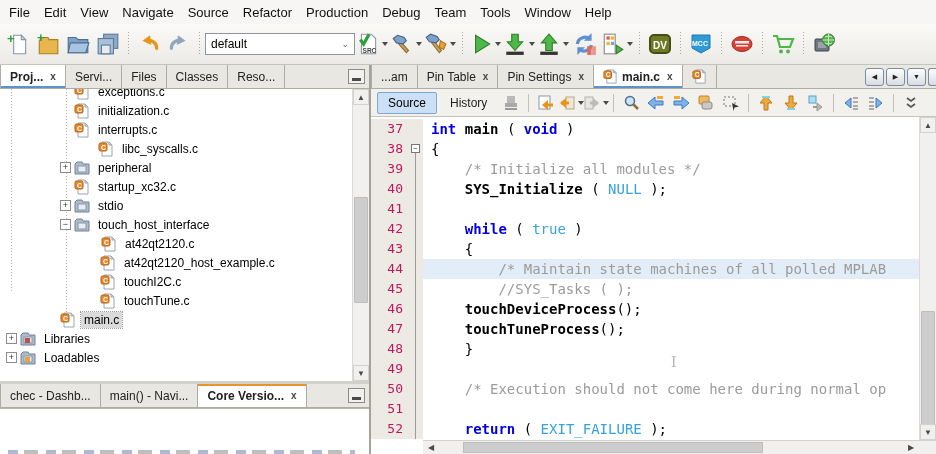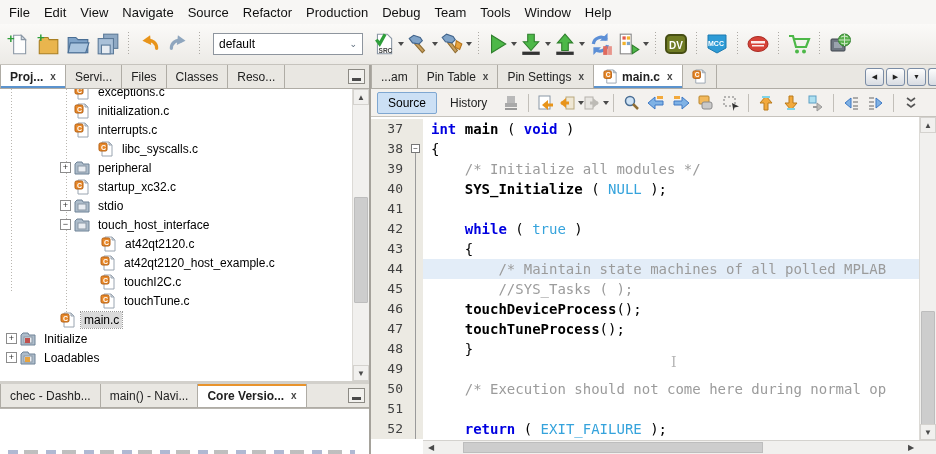--- a/index.html
+++ b/index.html
@@ -11,21 +11,21 @@
   .menubar { height:24px; background:#F7F6F4; display:flex; align-items:center; padding-left:2px; flex:0 0 auto; }
   .menu-item { font-size:13px; padding:3px 7px; color:#111; cursor:default; }
 
   
   .toolbar { height:41px; background:linear-gradient(#FBFAF8,#ECEAE6); border-bottom:1px solid #C6C3BD;
              display:flex; align-items:center; padding:0 3px; flex:0 0 auto; }
   .tbtn { height:32px; min-width:30px; display:flex; align-items:center; justify-content:center; border-radius:3px; padding:0 1px; }
   .tbtn svg { width:24px; height:24px; }
   .dd { width:0; height:0; border-left:3px solid transparent; border-right:3px solid transparent; border-top:4px solid #4A4A4A; margin-left:2px; }
   .tsep { width:7px; height:24px; margin:0 2px; background:repeating-linear-gradient(#ADAAA4 0 1px, transparent 1px 3px); background-size:1px 100%; background-position:center; background-repeat:no-repeat; }
-  .combo { width:150px; height:22px; background:#fff; border:1px solid #8E959E; display:flex; align-items:center; justify-content:space-between; padding:0 5px; font-size:12px; margin:0 8px; }
+  .combo { width:150px; height:22px; background:#fff; border:1px solid #8E959E; display:flex; align-items:center; justify-content:space-between; padding:0 5px; font-size:12px; margin:0 0; }
   .combo-arrow { color:#5A6B7C; font-size:9px; }
 
   
   .main { flex:1 1 auto; display:flex; min-height:0; }
   .left { width:371px; flex:0 0 auto; border-right:2px solid #A5A29B; display:flex; flex-direction:column; background:#fff; }
   .editor { flex:1 1 auto; display:flex; flex-direction:column; min-width:0; background:#fff; }
 
   
   .tabs-row { height:24px; background:#E9E7E2; border-bottom:1px solid #AFACA5; display:flex; align-items:stretch; flex:0 0 auto; }
   .tab { display:flex; align-items:center; gap:4px; padding:0 9px; font-size:12px; color:#222;
@@ -86,21 +86,21 @@
   .src-btn { font-size:12px; padding:3px 10px; border:1px solid #7FA7D1; background:#CCE0F5; border-radius:2px; }
   .hist-btn { font-size:12px; padding:3px 10px; color:#222; }
   .ebtn { width:22px; height:22px; display:flex; align-items:center; justify-content:center; }
   .ebtn svg { width:18px; height:18px; }
   .esep { width:1px; height:18px; background:#C2BFB9; margin:0 3px; }
 
   
   .code-area { flex:1 1 auto; display:flex; min-height:0; position:relative; }
   .code-cols { flex:1 1 auto; overflow:hidden; display:flex; flex-direction:column; padding-top:2px; }
   .cline { height:20px; display:flex; align-items:center; flex:0 0 auto; }
-  .ln { width:38px; flex:0 0 auto; background:#ECEAE3; color:#404040; text-align:right; padding-right:6px;
+  .ln { width:38px; flex:0 0 auto; background:#ECEAE3; color:#be185d; text-align:right; padding-right:6px;
         font-family:"DejaVu Sans Mono",monospace; font-size:13px; height:20px; line-height:20px; }
   .fold { width:14px; flex:0 0 auto; background:#ECEAE3; height:20px; position:relative; }
   .fold .guide { position:absolute; left:6px; top:0; bottom:0; width:1px; background:#9A9A9A; }
   .fold .fbox { position:absolute; left:2px; top:5px; width:9px; height:9px; border:1px solid #777; background:#fff;
                 font-size:8px; line-height:7px; text-align:center; color:#333; }
   .fold .fstem { position:absolute; left:6px; top:14px; bottom:0; width:1px; background:#9A9A9A; }
   .ctext { flex:1 1 auto; height:20px; line-height:20px; font-family:"DejaVu Sans Mono",monospace; font-size:14px;
            font-weight:500; white-space:pre; overflow:hidden; padding-left:8px; }
   .cline.hl .ctext, .cline.hl .fold { background:#E3EDF8; }
   .cline.hl .fold { background:linear-gradient(90deg,#ECEAE3 0 0); background-color:#E3EDF8; }
@@ -471,21 +471,21 @@
                 </svg></span>
               <span class="tlabel">main.c</span>
             </div>
             <div class="trow" style="padding-left: 6px;">
               <span class="exp">+</span>
               <span class="ticon"><svg viewBox="0 0 16 16">
                   <path d="M1 4l2-2h5l1 2h6v10H1z" fill="#AEBDCB" stroke="#6E8296"></path>
                   <rect x="4" y="6" width="8" height="6" fill="#E9EDF2" stroke="#8A97A5"></rect>
                   <rect x="5" y="7" width="5" height="5" fill="#C0504D"></rect>
                 </svg></span>
-              <span class="tlabel">Initialize</span>
+              <span class="tlabel">Libraries</span>
             </div>
             <div class="trow" style="padding-left: 6px;">
               <span class="exp">+</span>
               <span class="ticon"><svg viewBox="0 0 16 16">
                   <path d="M1 4l2-2h5l1 2h6v10H1z" fill="#AEBDCB" stroke="#6E8296"></path>
                   <rect x="4" y="6" width="8" height="6" fill="#E9EDF2" stroke="#8A97A5"></rect>
                   <rect x="5" y="7" width="5" height="5" fill="#E8A33D"></rect>
                 </svg></span>
               <span class="tlabel">Loadables</span>
             </div>

